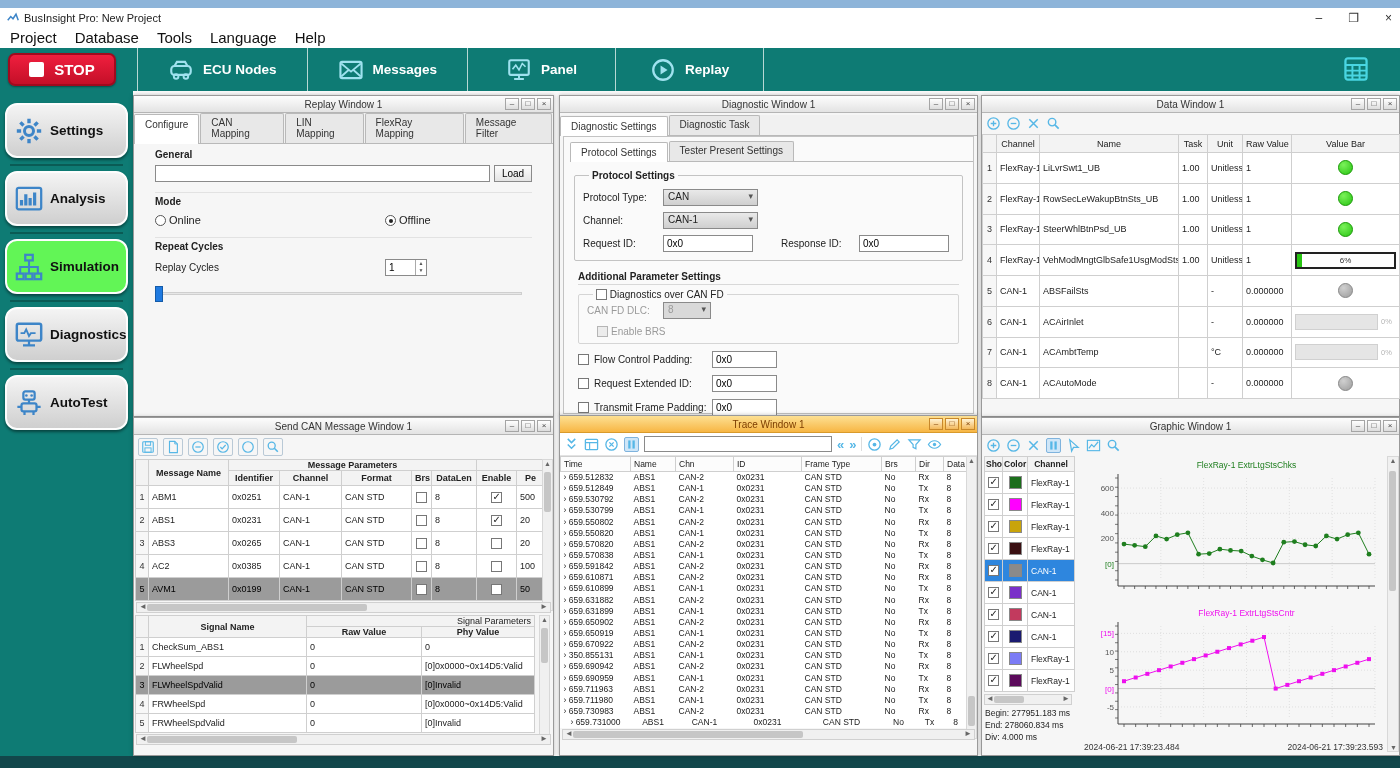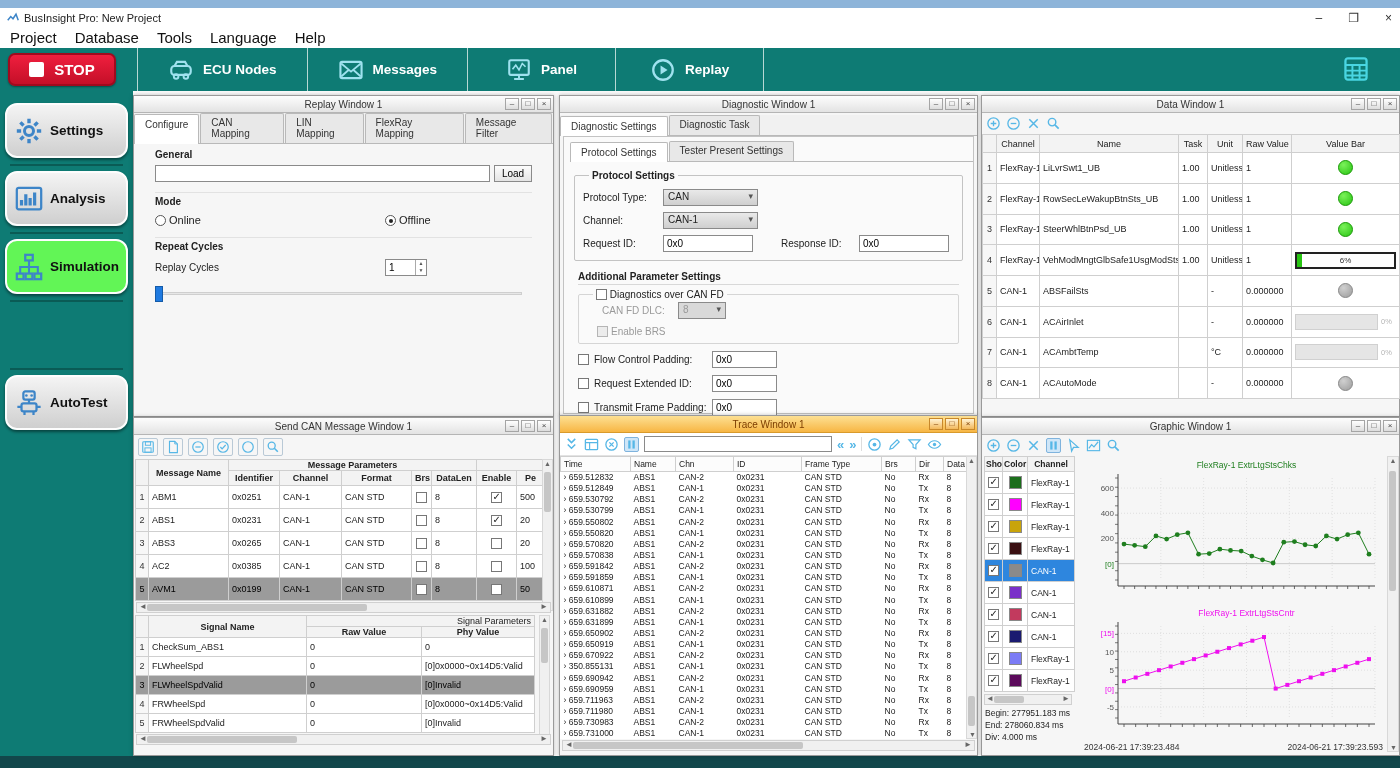--- a/index.html
+++ b/index.html
@@ -198,20 +198,28 @@
       <span class="side-icon"><svg viewBox="0 0 16 16" width="100%" height="100%">
           <rect x="6" y="1.5" width="4" height="3" fill="none" stroke="currentColor" stroke-width="1.2"></rect>
           <rect x="1.5" y="11.5" width="3.6" height="3" fill="none" stroke="currentColor" stroke-width="1.2"></rect>
           <rect x="6.2" y="11.5" width="3.6" height="3" fill="none" stroke="currentColor" stroke-width="1.2"></rect>
           <rect x="10.9" y="11.5" width="3.6" height="3" fill="none" stroke="currentColor" stroke-width="1.2"></rect>
           <path d="M8 4.5V8M8 8H3.3v3.5M8 8v3.5M8 8h4.7v3.5" fill="none" stroke="currentColor" stroke-width="1.1"></path>
         </svg></span>
       <span class="lbl">Simulation</span>
     </div>
     <div class="side-div" style="top: 209px;"></div>
+    <div class="side-btn" style="top: 216px;">
+      <span class="side-icon"><svg viewBox="0 0 16 16" width="100%" height="100%">
+          <rect x="1.5" y="2" width="13" height="9" rx="1" fill="none" stroke="currentColor" stroke-width="1.3"></rect>
+          <path d="M8 11v2.3M4.8 13.5h6.4" stroke="currentColor" stroke-width="1.2" fill="none"></path>
+          <path d="M3.5 7h2l1-2 1.5 3.5 1-1.5h2.5" fill="none" stroke="currentColor" stroke-width="1"></path>
+        </svg></span>
+      <span class="lbl">Diagnostics</span>
+    </div>
     <div class="side-div" style="top: 277px;"></div>
     <div class="side-btn" style="top: 284px;">
       <span class="side-icon"><svg viewBox="0 0 16 16" width="100%" height="100%">
           <rect x="5" y="1.8" width="6" height="4.4" rx="1" fill="none" stroke="currentColor" stroke-width="1.2"></rect>
           <rect x="4" y="8.2" width="8" height="4.2" rx="1" fill="none" stroke="currentColor" stroke-width="1.2"></rect>
           <circle cx="6.6" cy="4" r=".7" fill="currentColor"></circle>
           <circle cx="9.4" cy="4" r=".7" fill="currentColor"></circle>
           <path d="M8 6.2v2M4 10H1.8M12 10h2.2M5.6 12.4v2M10.4 12.4v2" stroke="currentColor" stroke-width="1.2" fill="none"></path>
         </svg></span>
       <span class="lbl">AutoTest</span>
@@ -497,21 +505,21 @@
         <span style="width:80px;font-size:10px;">Request ID:</span>
         <input class="tinput" style="width: 90px;" value="0x0">
         <span style="width:78px;font-size:10px;margin-left:28px;">Response ID:</span>
         <input class="tinput" style="width: 90px;" value="0x0">
       </div>
     </fieldset>
     <div class="glabel" style="margin:10px 14px 0;border-bottom:1px solid #d8d8d8;padding-bottom:2px;">Additional Parameter Settings</div>
     <fieldset style="margin:4px 14px 0;padding:2px 8px 6px;border-color:#d5d5d5;">
       <legend class="norm" style="font-weight:normal;"><span class="cbx"></span> <span style="font-size:10px;">Diagnostics over CAN FD</span></legend>
       <div style="display:flex;align-items:center;color:#9a9a9a;">
-        <span style="width:76px;font-size:10px;margin-left:15px;">CAN FD DLC:</span>
+        <span style="width:76px;font-size:10px;margin-left:0;">CAN FD DLC:</span>
         <span class="dd dis" style="width:48px;">8</span>
       </div>
       <div style="margin:6px 0 0 10px;color:#9a9a9a;">
         <span class="cbx dis"></span>
         <span style="font-size:10px;">Enable BRS</span>
       </div>
     </fieldset>
     <div id="diag-params" style="margin:6px 14px 0;">
         <div style="display: flex; align-items: center; margin: 7px 0px;">
           <span class="cbx"></span>
@@ -690,160 +698,150 @@
             <td>›  659.591842</td>
             <td>ABS1</td>
             <td>CAN-2</td>
             <td>0x0231</td>
             <td>CAN STD</td>
             <td>No</td>
             <td>Rx</td>
             <td>8</td>
           </tr>
           <tr style="height: 11.15px;">
-            <td>›  659.591859</td>
+            <td>›  659.610871</td>
+            <td>ABS1</td>
+            <td>CAN-2</td>
+            <td>0x0231</td>
+            <td>CAN STD</td>
+            <td>No</td>
+            <td>Rx</td>
+            <td>8</td>
+          </tr>
+          <tr style="height: 11.15px;">
+            <td>›  659.610899</td>
             <td>ABS1</td>
             <td>CAN-1</td>
             <td>0x0231</td>
             <td>CAN STD</td>
             <td>No</td>
             <td>Tx</td>
             <td>8</td>
           </tr>
           <tr style="height: 11.15px;">
-            <td>›  659.610871</td>
+            <td>›  659.631882</td>
             <td>ABS1</td>
             <td>CAN-2</td>
             <td>0x0231</td>
             <td>CAN STD</td>
             <td>No</td>
             <td>Rx</td>
             <td>8</td>
           </tr>
           <tr style="height: 11.15px;">
-            <td>›  659.610899</td>
+            <td>›  659.631899</td>
             <td>ABS1</td>
             <td>CAN-1</td>
             <td>0x0231</td>
             <td>CAN STD</td>
             <td>No</td>
             <td>Tx</td>
             <td>8</td>
           </tr>
           <tr style="height: 11.15px;">
-            <td>›  659.631882</td>
+            <td>›  659.650902</td>
             <td>ABS1</td>
             <td>CAN-2</td>
             <td>0x0231</td>
             <td>CAN STD</td>
             <td>No</td>
             <td>Rx</td>
             <td>8</td>
           </tr>
           <tr style="height: 11.15px;">
-            <td>›  659.631899</td>
+            <td>›  659.650919</td>
             <td>ABS1</td>
             <td>CAN-1</td>
             <td>0x0231</td>
             <td>CAN STD</td>
             <td>No</td>
             <td>Tx</td>
             <td>8</td>
           </tr>
           <tr style="height: 11.15px;">
-            <td>›  659.650902</td>
+            <td>›  659.670922</td>
             <td>ABS1</td>
             <td>CAN-2</td>
             <td>0x0231</td>
             <td>CAN STD</td>
             <td>No</td>
             <td>Rx</td>
             <td>8</td>
           </tr>
           <tr style="height: 11.15px;">
-            <td>›  659.650919</td>
+            <td>›  350.855131</td>
             <td>ABS1</td>
             <td>CAN-1</td>
             <td>0x0231</td>
             <td>CAN STD</td>
             <td>No</td>
             <td>Tx</td>
             <td>8</td>
           </tr>
           <tr style="height: 11.15px;">
-            <td>›  659.670922</td>
+            <td>›  659.690942</td>
             <td>ABS1</td>
             <td>CAN-2</td>
             <td>0x0231</td>
             <td>CAN STD</td>
             <td>No</td>
             <td>Rx</td>
             <td>8</td>
           </tr>
           <tr style="height: 11.15px;">
-            <td>›  350.855131</td>
+            <td>›  659.690959</td>
             <td>ABS1</td>
             <td>CAN-1</td>
             <td>0x0231</td>
             <td>CAN STD</td>
             <td>No</td>
             <td>Tx</td>
             <td>8</td>
           </tr>
           <tr style="height: 11.15px;">
-            <td>›  659.690942</td>
+            <td>›  659.711963</td>
             <td>ABS1</td>
             <td>CAN-2</td>
             <td>0x0231</td>
             <td>CAN STD</td>
             <td>No</td>
             <td>Rx</td>
             <td>8</td>
           </tr>
           <tr style="height: 11.15px;">
-            <td>›  659.690959</td>
+            <td>›  659.711980</td>
             <td>ABS1</td>
             <td>CAN-1</td>
             <td>0x0231</td>
             <td>CAN STD</td>
             <td>No</td>
             <td>Tx</td>
             <td>8</td>
           </tr>
           <tr style="height: 11.15px;">
-            <td>›  659.711963</td>
+            <td>›  659.730983</td>
             <td>ABS1</td>
             <td>CAN-2</td>
             <td>0x0231</td>
             <td>CAN STD</td>
             <td>No</td>
             <td>Rx</td>
             <td>8</td>
           </tr>
-          <tr style="height: 11.15px;">
-            <td>›  659.711980</td>
-            <td>ABS1</td>
-            <td>CAN-1</td>
-            <td>0x0231</td>
-            <td>CAN STD</td>
-            <td>No</td>
-            <td>Tx</td>
-            <td>8</td>
-          </tr>
-          <tr style="height: 11.15px;">
-            <td>›  659.730983</td>
-            <td>ABS1</td>
-            <td>CAN-2</td>
-            <td>0x0231</td>
-            <td>CAN STD</td>
-            <td>No</td>
-            <td>Rx</td>
-            <td>8</td>
-          </tr>
-          <tr style="height: 11.15px;">
+          <tr style="height: 11.15px; text-align: center;">
             <td>›  659.731000</td>
             <td>ABS1</td>
             <td>CAN-1</td>
             <td>0x0231</td>
             <td>CAN STD</td>
             <td>No</td>
             <td>Tx</td>
             <td>8</td>
           </tr>
         </tbody>

